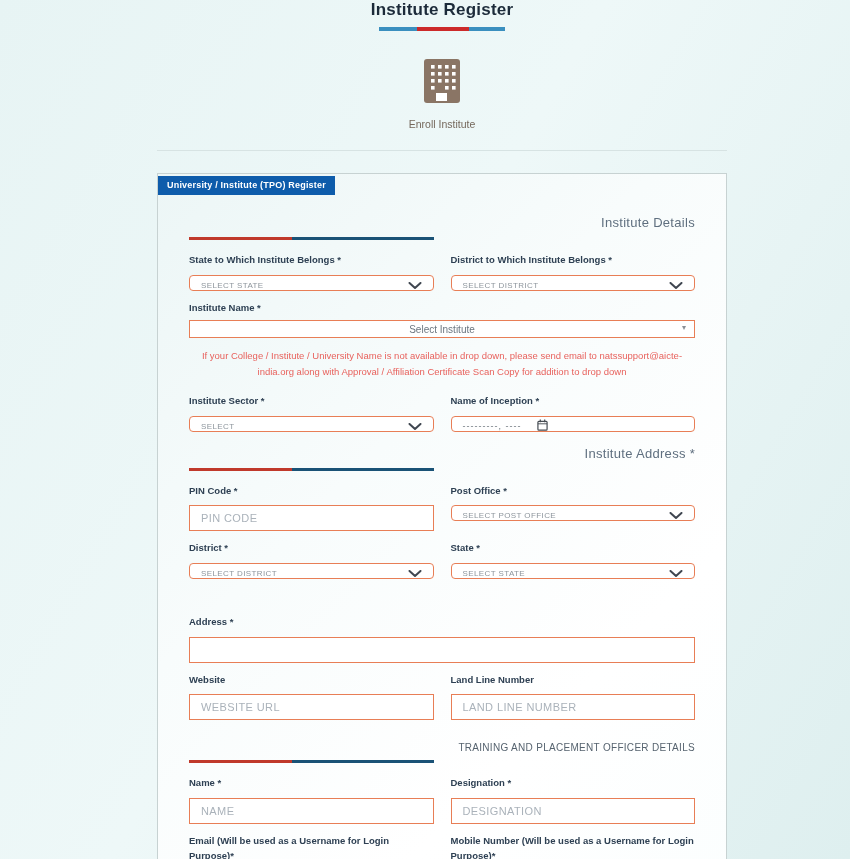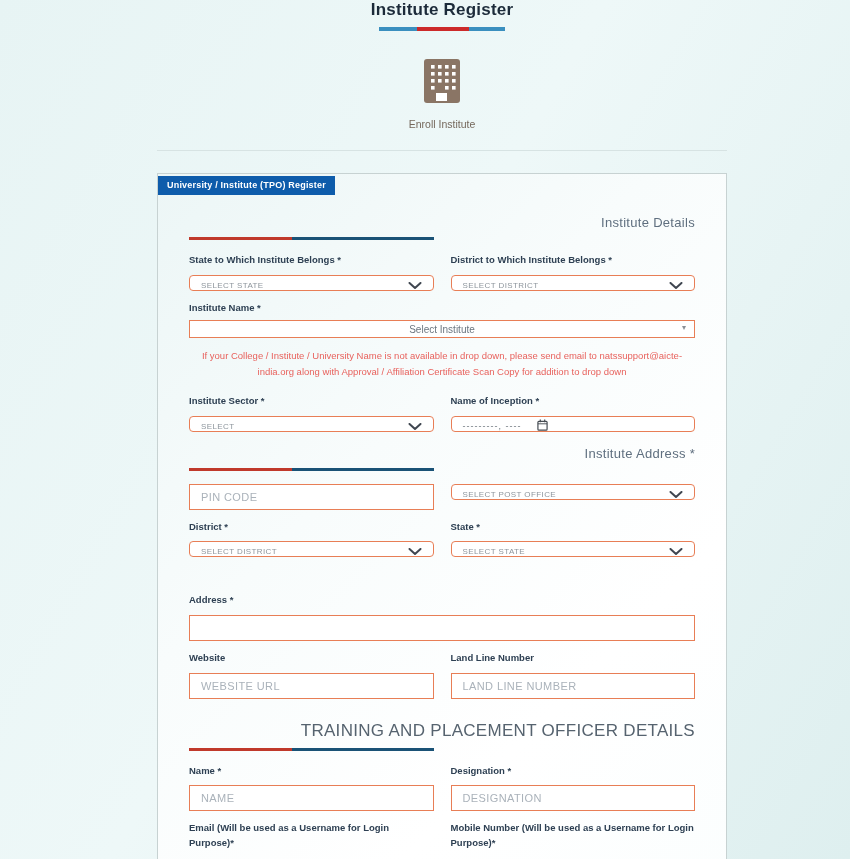--- a/index.html
+++ b/index.html
@@ -30,21 +30,21 @@
     border:1px solid #c7d2d2;
     background:linear-gradient(135deg,#ecf6f6 0%,#f8fcfc 38%,#ffffff 72%,#fbfefe 100%);
   }
   .tab {
     display:inline-block; background:#0e5cab; color:#ffffff;
     font-size:9px; font-weight:700; padding:4px 9px 5px; letter-spacing:.2px;
   }
   .panel-body { padding:20px 31px 30px; }
 
   .section-head { font-size:13px; font-weight:400; color:#5f6f7f; letter-spacing:.3px;text-align:right; }
-  .section-head.small { font-size:17px; color:#56636f; }
+  .section-head.small { font-size:10px; color:#56636f; }
   .section-underline {
     width:245px; height:3px; margin-top:7px; margin-bottom:13px;
     background:linear-gradient(to right,#c0392b 0 42%,#1a5276 42% 100%);
   }
 
   .row { display:flex; gap:17px; margin-bottom:10px; }
   .col { width:245.5px; }
   .full { width:100%; }
 
   .field-label { display:block; font-size:9.5px; font-weight:600; color:#2e4053; margin-bottom:7px; line-height:1.55; }
@@ -196,23 +196,25 @@
             </span>
           </div>
         </div>
       </div>
 
       <div class="section-head">Institute Address *</div>
       <div class="section-underline"></div>
 
       <div class="row">
         <div class="col">
+          <span class="field-label">PIN Code *</span>
           <input class="text-input" type="text" placeholder="PIN CODE" style="">
         </div>
         <div class="col">
+          <span class="field-label">Post Office *</span>
           <div class="control select-control">
             <span class="select-value">SELECT POST OFFICE</span>
             <span class="chevron">
               <svg width="14" height="8" viewBox="0 0 14 8">
                   <path d="M1.5 1l5.5 5 5.5-5" fill="none" stroke="#3f4650" stroke-width="2" stroke-linecap="round" stroke-linejoin="round"></path>
                 </svg>
             </span>
           </div>
         </div>
       </div>

